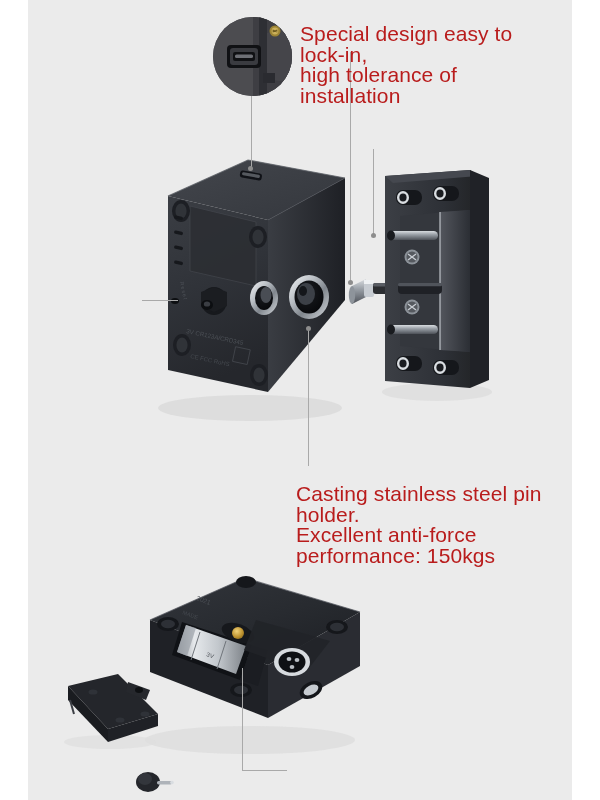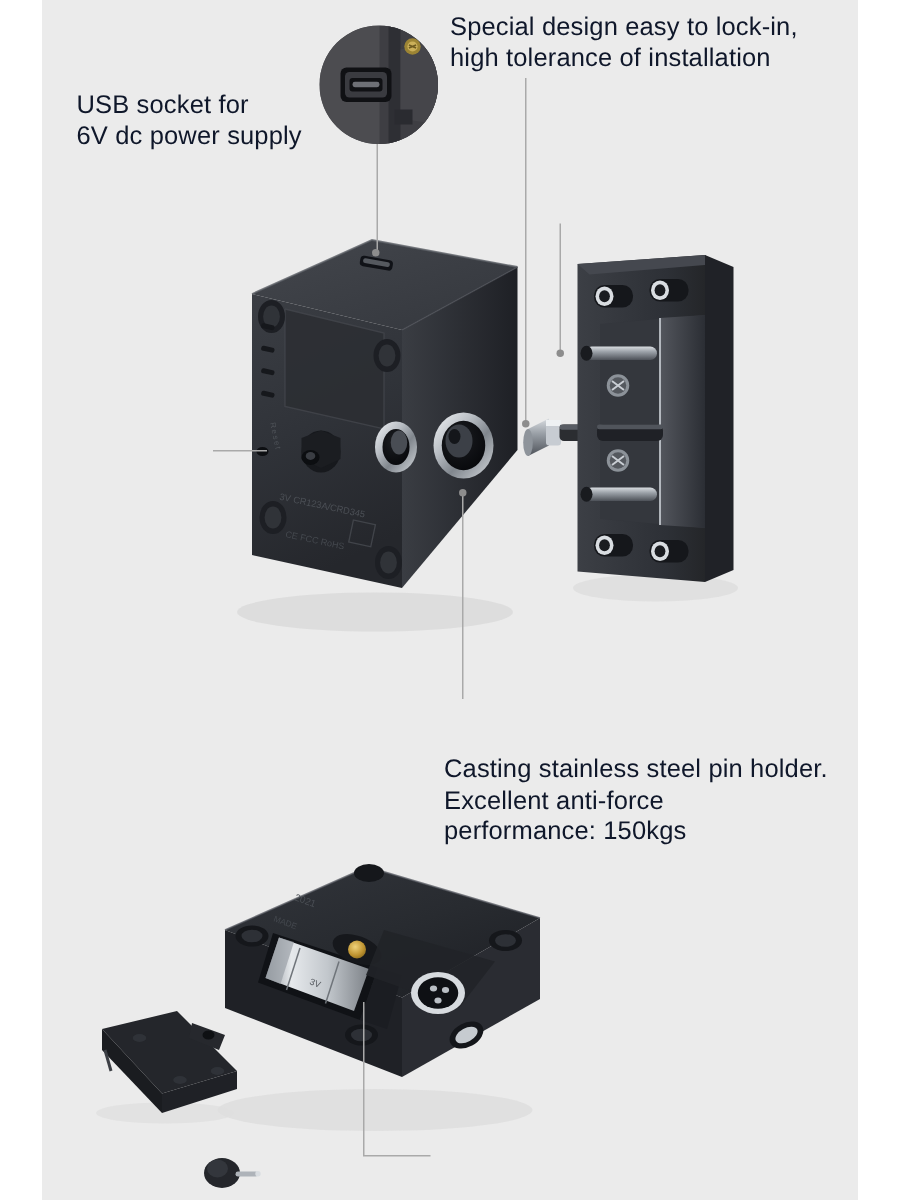--- a/index.html
+++ b/index.html
@@ -14,26 +14,27 @@
     background:#ffffff;
     overflow:hidden;
   }
   #panel{
     position:absolute;
     left:28px;top:0;width:544px;height:800px;
     background:#ebebeb;
   }
   .cap{
     position:absolute;
-    color:#0f172a;
-    font-size:17px;
+    color:#b91c1c;
+    font-size:21px;
     line-height:20.5px;
     letter-spacing:.1px;
     white-space:pre-line;
     z-index:40;
+    margin-top:16px;
   }
   .lead{position:absolute;background:#a9a9a9;z-index:30;}
   .lead.v{width:1px;}
   .lead.h{height:1px;}
   .dot{
     position:absolute;width:5px;height:5px;border-radius:50%;
     background:#8d8d8d;z-index:31;
   }
   svg.art{position:absolute;left:0;top:0;width:600px;height:800px;overflow:visible;z-index:20;}
   .inset-circle{
@@ -339,25 +340,23 @@
   <div class="dot" style="left:371px;top:233px;"></div>
 
   <div class="lead h" style="left:142px;top:300px;width:36px;"></div>
 
   <div class="lead v" style="left:308px;top:330px;height:136px;"></div>
   <div class="dot" style="left:306px;top:326px;"></div>
 
   <div class="lead v" style="left:242px;top:668px;height:102px;"></div>
   <div class="lead h" style="left:242px;top:770px;width:45px;"></div>
 
-  <div class="cap" style="left:51px;top:60px;width:175px;">USB socket for
-6V dc power supply</div>
 
   <div class="cap" style="left:300px;top:8px;width:250px;">Special design easy to lock-in,
 high tolerance of installation</div>
 
 
 
-  <div class="cap" style="left:296px;top:503px;width:265px;">Casting stainless steel pin holder.
+  <div class="cap" style="left:296px;top:468px;width:265px;">Casting stainless steel pin holder.
 Excellent anti-force
 performance: 150kgs</div>
 
 </div>
 
 </body></html>

